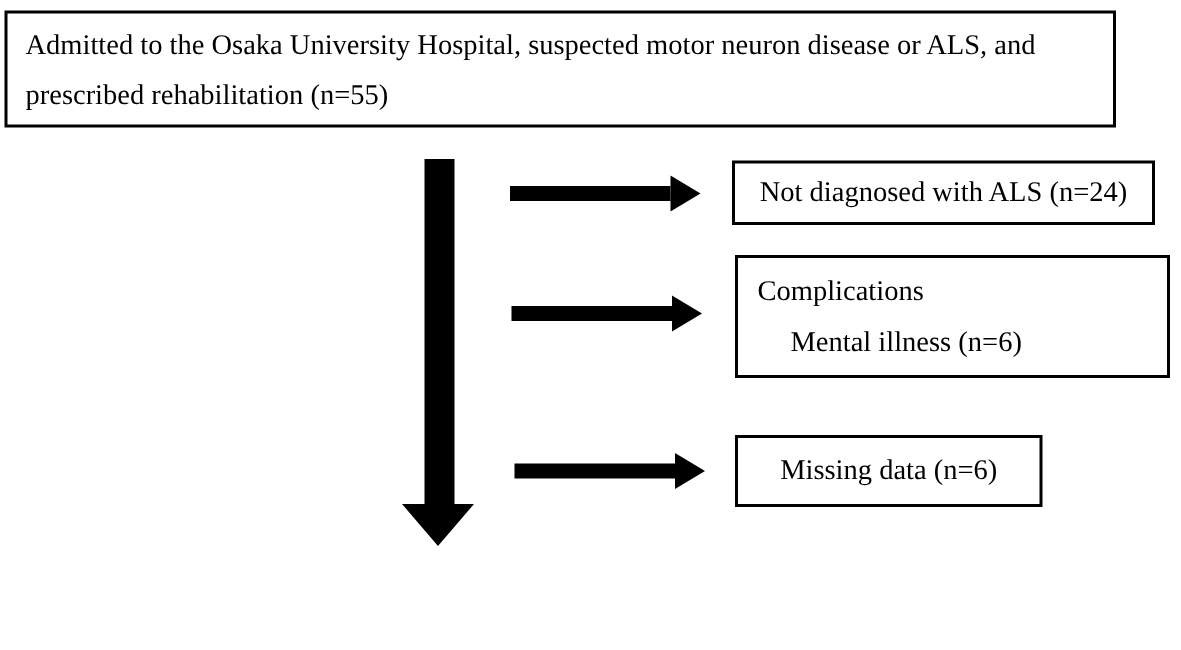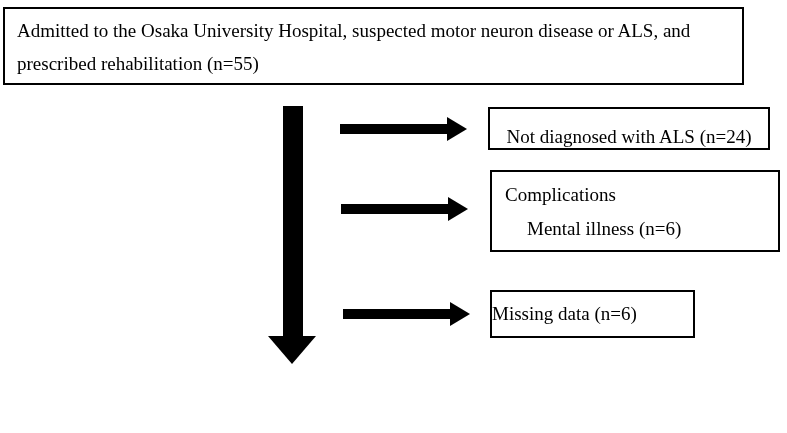--- a/index.html
+++ b/index.html
@@ -83,41 +83,42 @@
   .r-arrow-1 { left: 340px; top: 117px; }
   .r-arrow-2 { left: 341px; top: 197px; }
   .r-arrow-3 { left: 343px; top: 302px; }
   
   .excl-1 {
     left: 488px;
     top: 107px;
     width: 282px;
     height: 43px;
     display: flex;
-    align-items: flex-end;
+    align-items: center;
     justify-content: center;
     white-space: nowrap;
   }
   .excl-2 {
     left: 490px;
     top: 170px;
     width: 290px;
     height: 82px;
     padding: 6px 0 0 13px;
     line-height: 34px;
   }
   .excl-2 .excl-line { display: block; white-space: nowrap; }
   .excl-2 .excl-detail { margin-left: 22px; }
   .excl-3 {
     left: 490px;
     top: 290px;
     width: 205px;
     height: 48px;
     display: flex;
     align-items: center;
+    justify-content: center;
     white-space: nowrap;
   }
   
   .bottom-box {
     left: 133px;
     top: 379px;
     width: 505px;
     height: 49px;
     display: flex;
     align-items: center;

